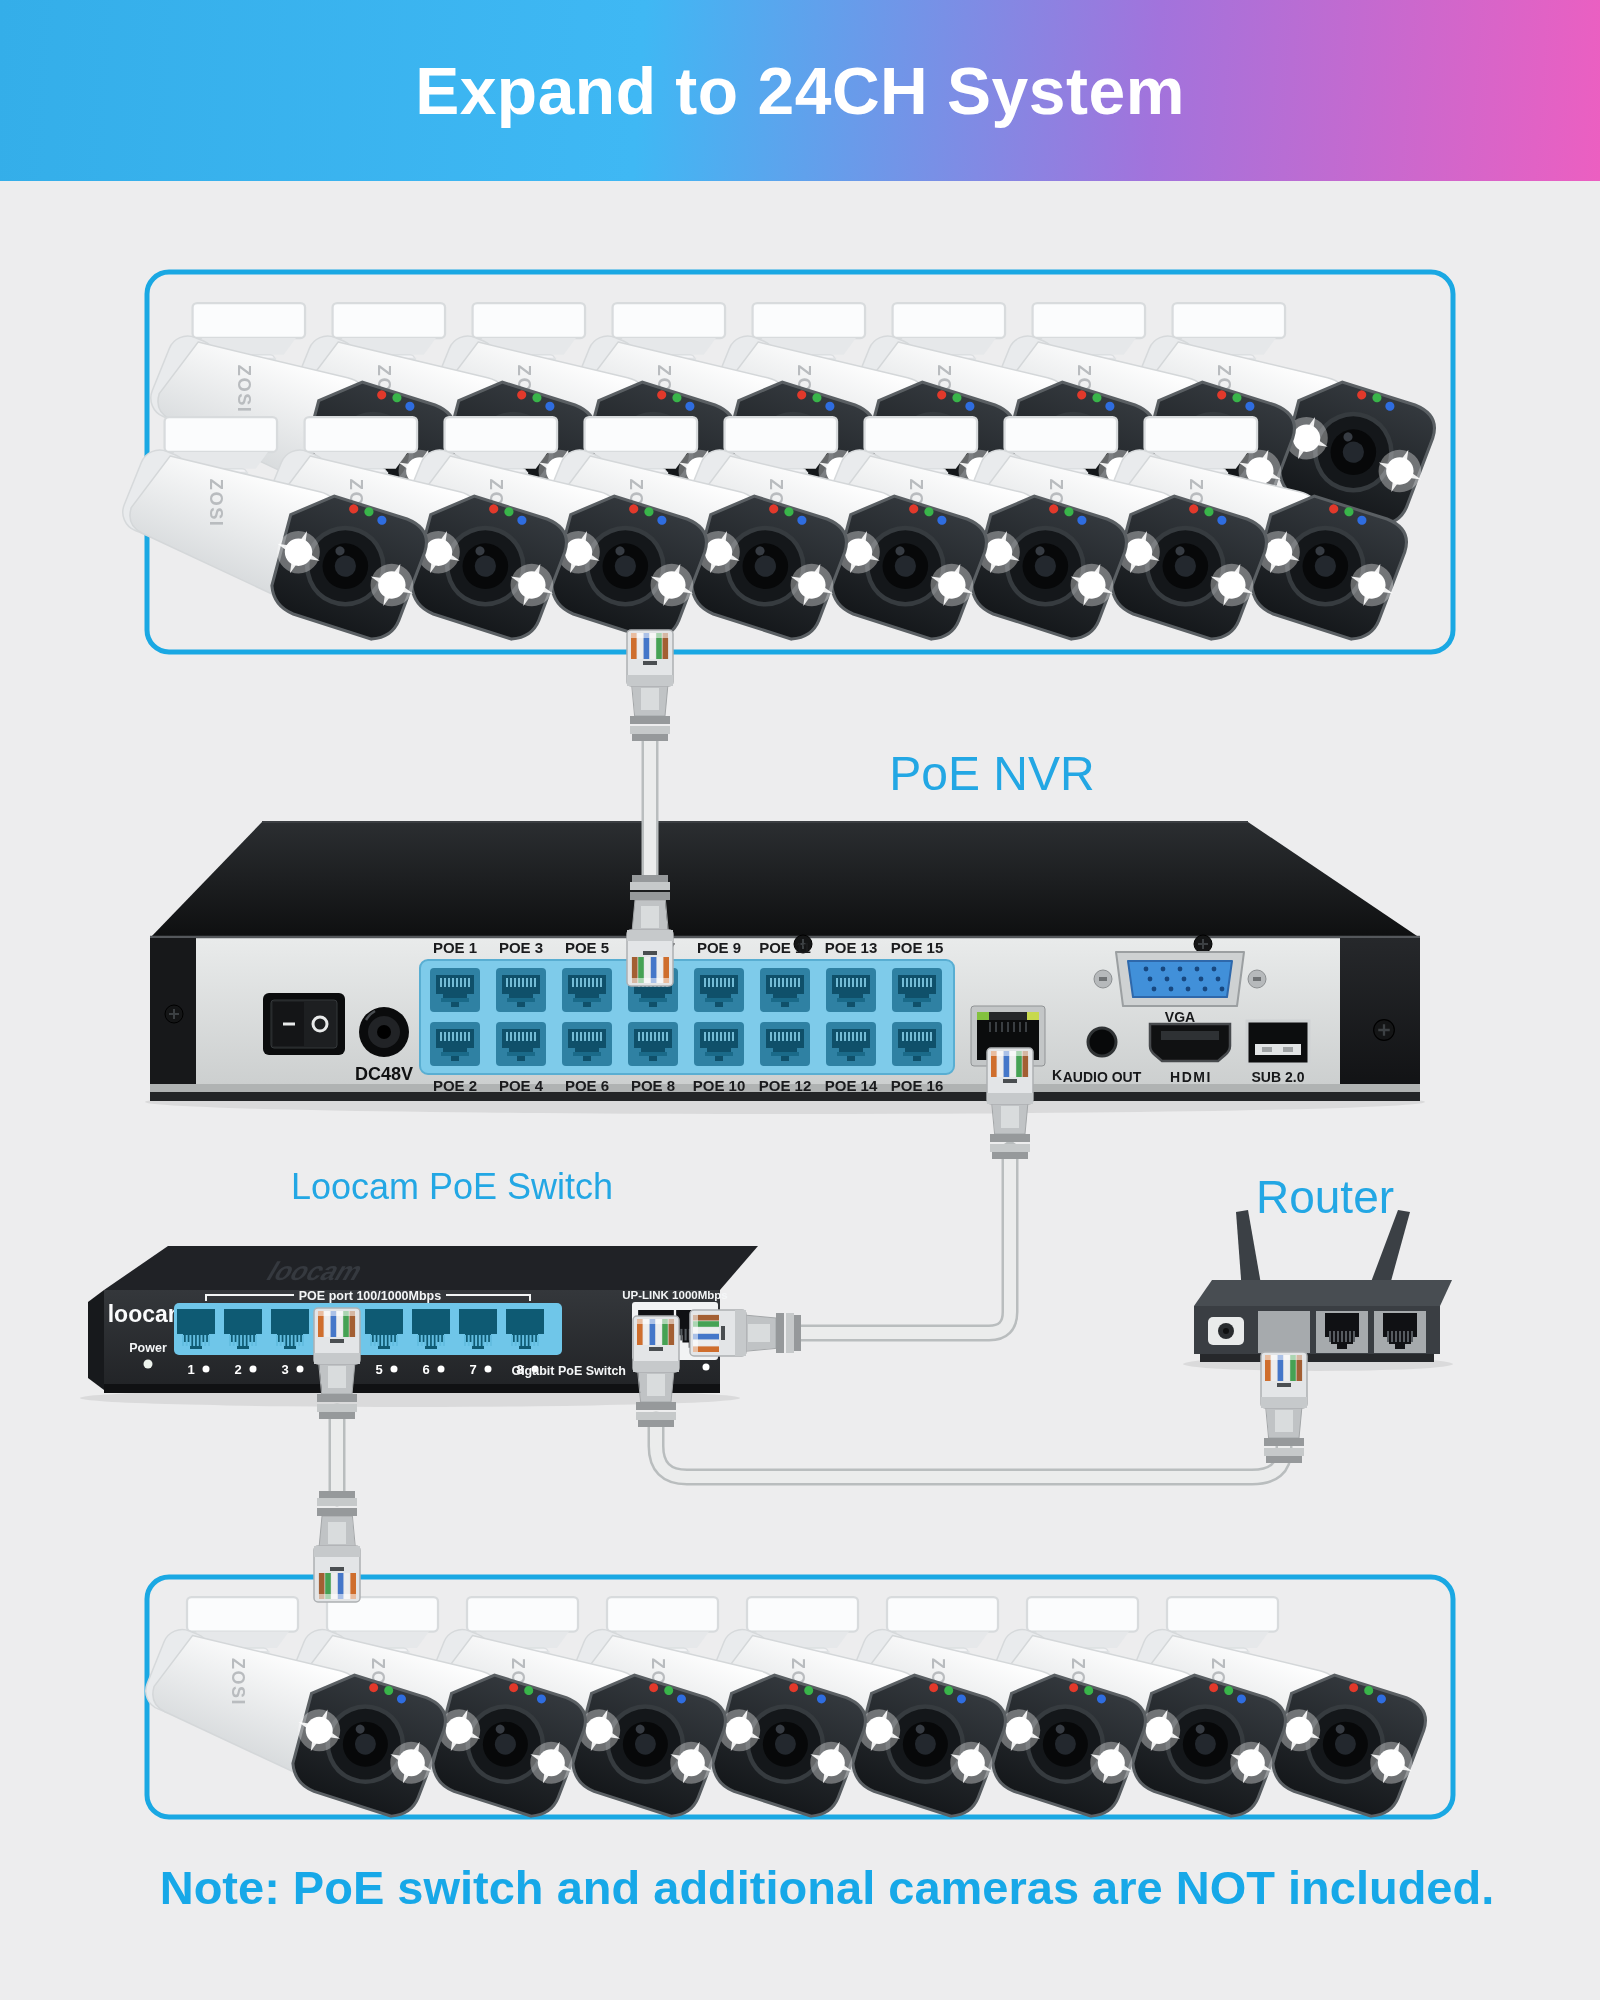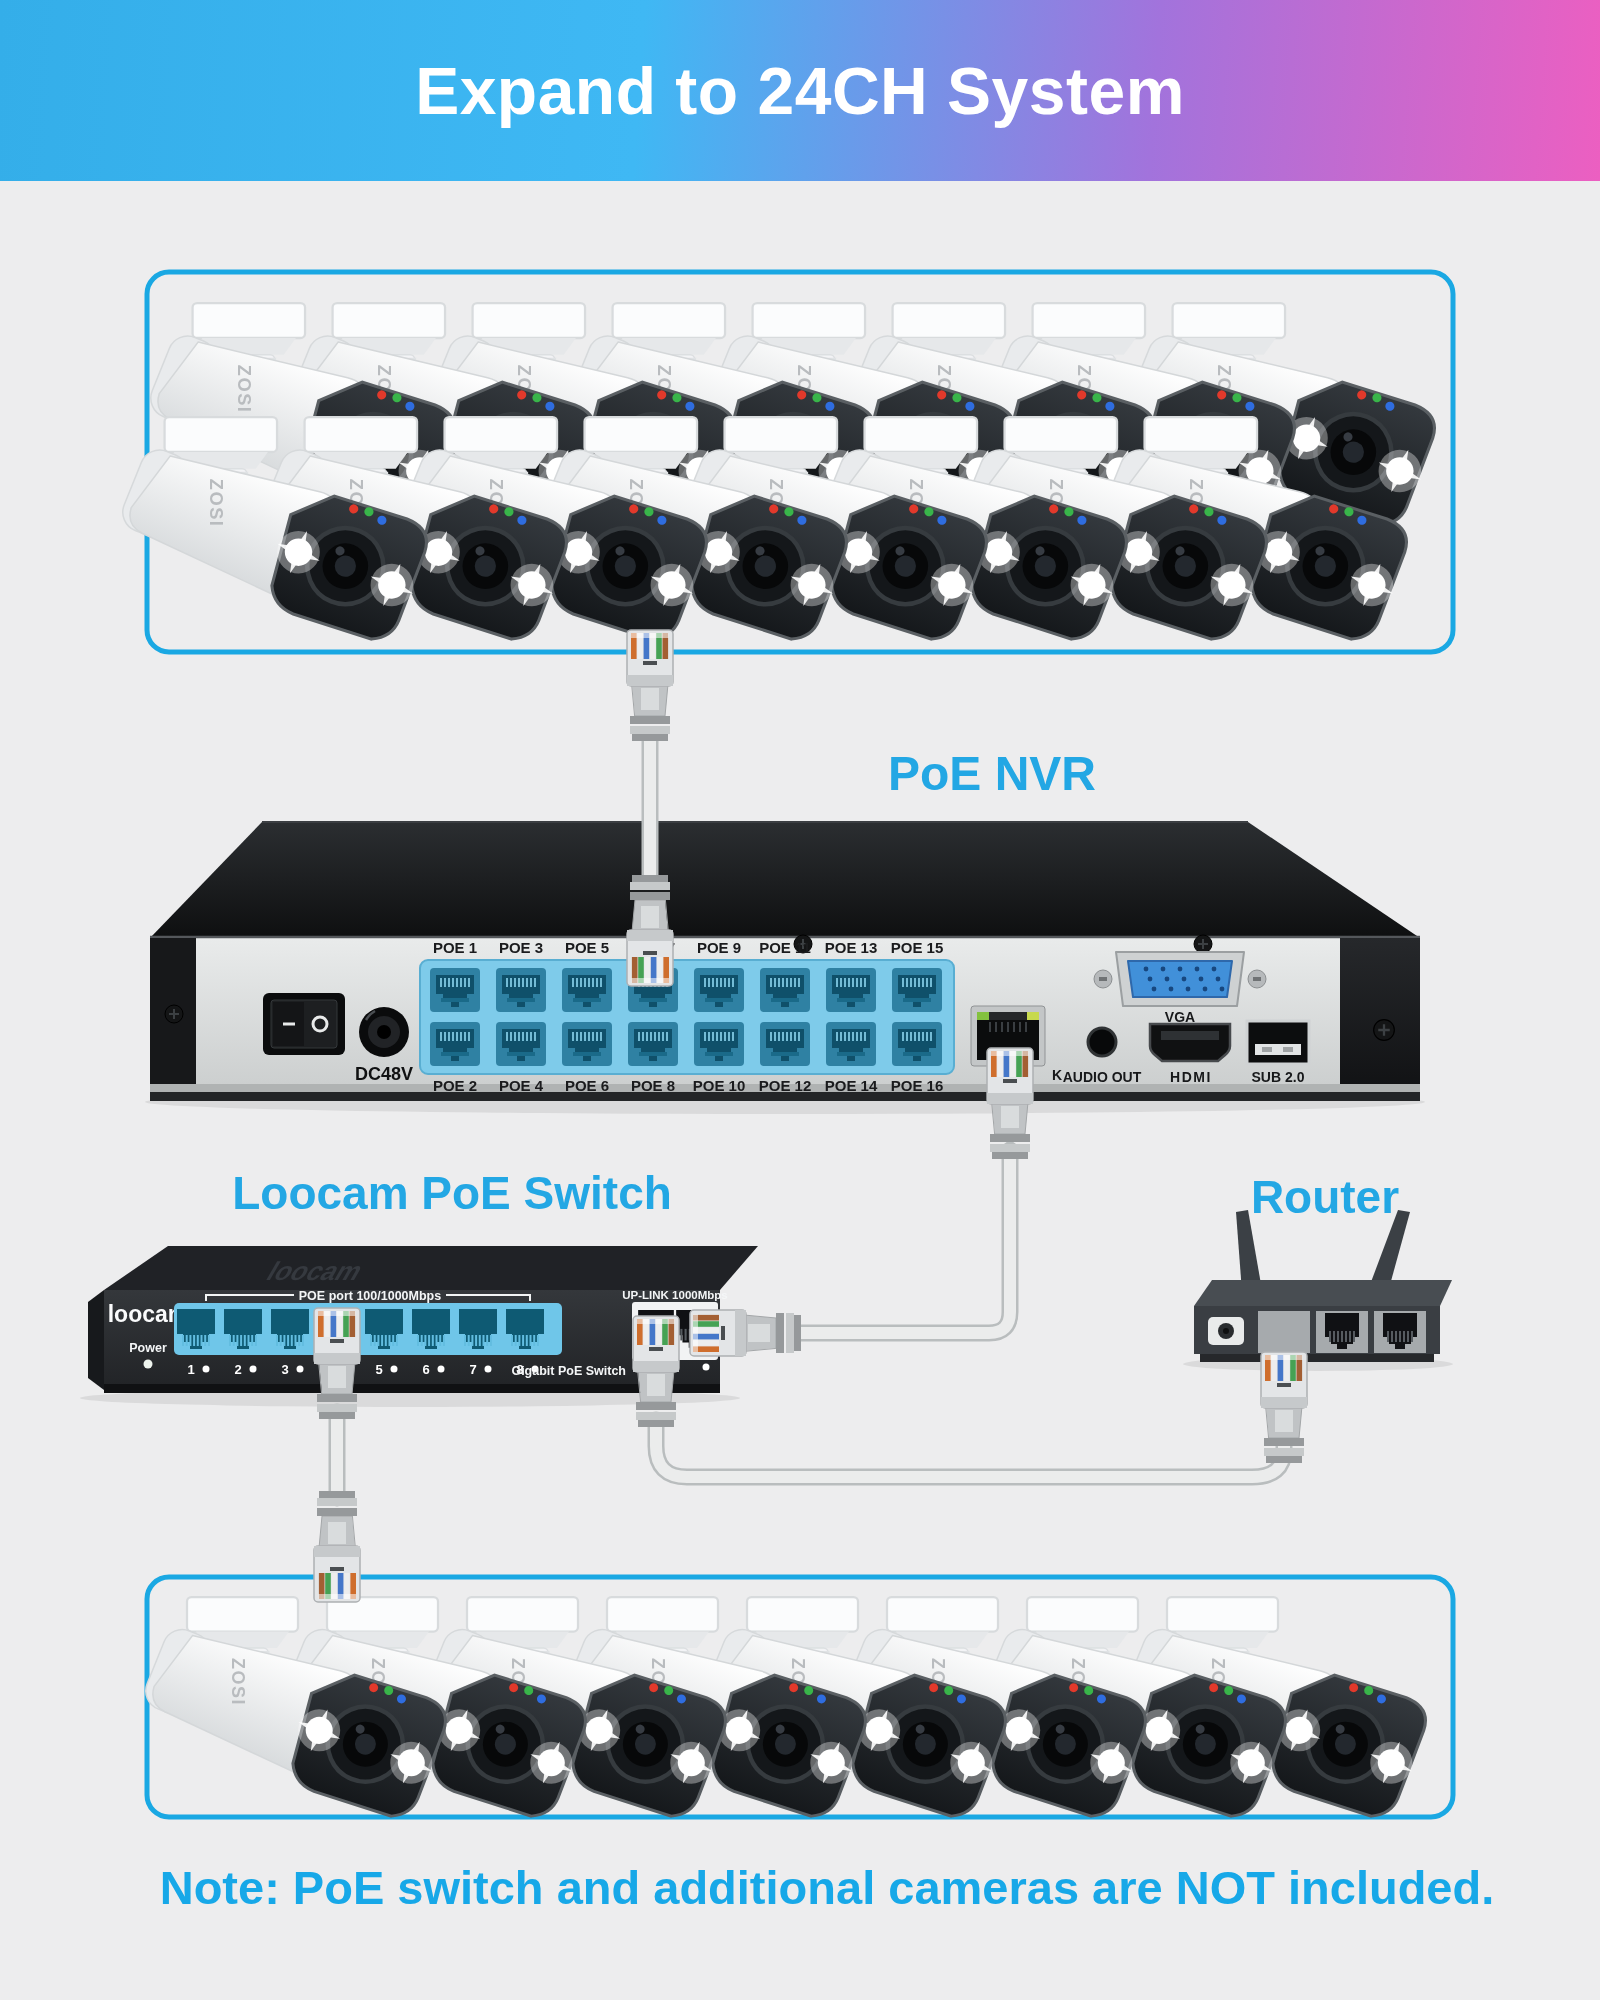--- a/index.html
+++ b/index.html
@@ -2,24 +2,24 @@
 <html><head>
 <meta charset="utf-8">
 <style>
   html,body{margin:0;padding:0;background:#dfe1e1;}
   .stage{position:relative;width:1600px;height:2000px;overflow:hidden;background:#ededee;
          font-family:"Liberation Sans",sans-serif;}
   .banner{position:absolute;left:0;top:0;width:1600px;height:181px;
           background:linear-gradient(94deg,#34aee9 0%,#3fb8f4 40%,#a273dc 72%,#ec5fc1 100%);
           display:flex;align-items:center;justify-content:center;}
   .banner h1{margin:0;color:#ffffff;font-size:66px;font-weight:700;letter-spacing:0.5px;}
-  .sec-label{position:absolute;transform:translateX(-50%);color:#23a7e4;font-weight:700;
+  .sec-label{position:absolute;transform:translateX(-50%);color:#23a7e4;font-weight:400;
              font-size:48px;white-space:nowrap;}
   #lbl-nvr{left:992px;top:746px;}
-  #lbl-switch{left:452px;top:1166px;font-size:46px;}
+  #lbl-switch{left:452px;top:1166px;font-size:36px;}
   #lbl-router{left:1325px;top:1170px;font-size:46px;}
   .note{position:absolute;left:0;top:1860px;width:1580px;text-align:center;
         color:#17a8e8;font-size:47px;font-weight:700;white-space:nowrap;padding-left:37px;}
   svg{position:absolute;left:0;top:0;}
   svg text{font-family:"Liberation Sans",sans-serif;}
   .t-port{font-size:15px;font-weight:700;fill:#1a1b1d;text-anchor:middle;}
   .t-small{font-size:14px;font-weight:700;fill:#17181a;text-anchor:middle;}
   .t-hdmi{letter-spacing:1.5px;}
   .t-dc{font-size:18px;font-weight:700;fill:#101112;text-anchor:middle;}
   .t-sw{font-size:12.5px;font-weight:700;fill:#f4f6f7;text-anchor:middle;}

